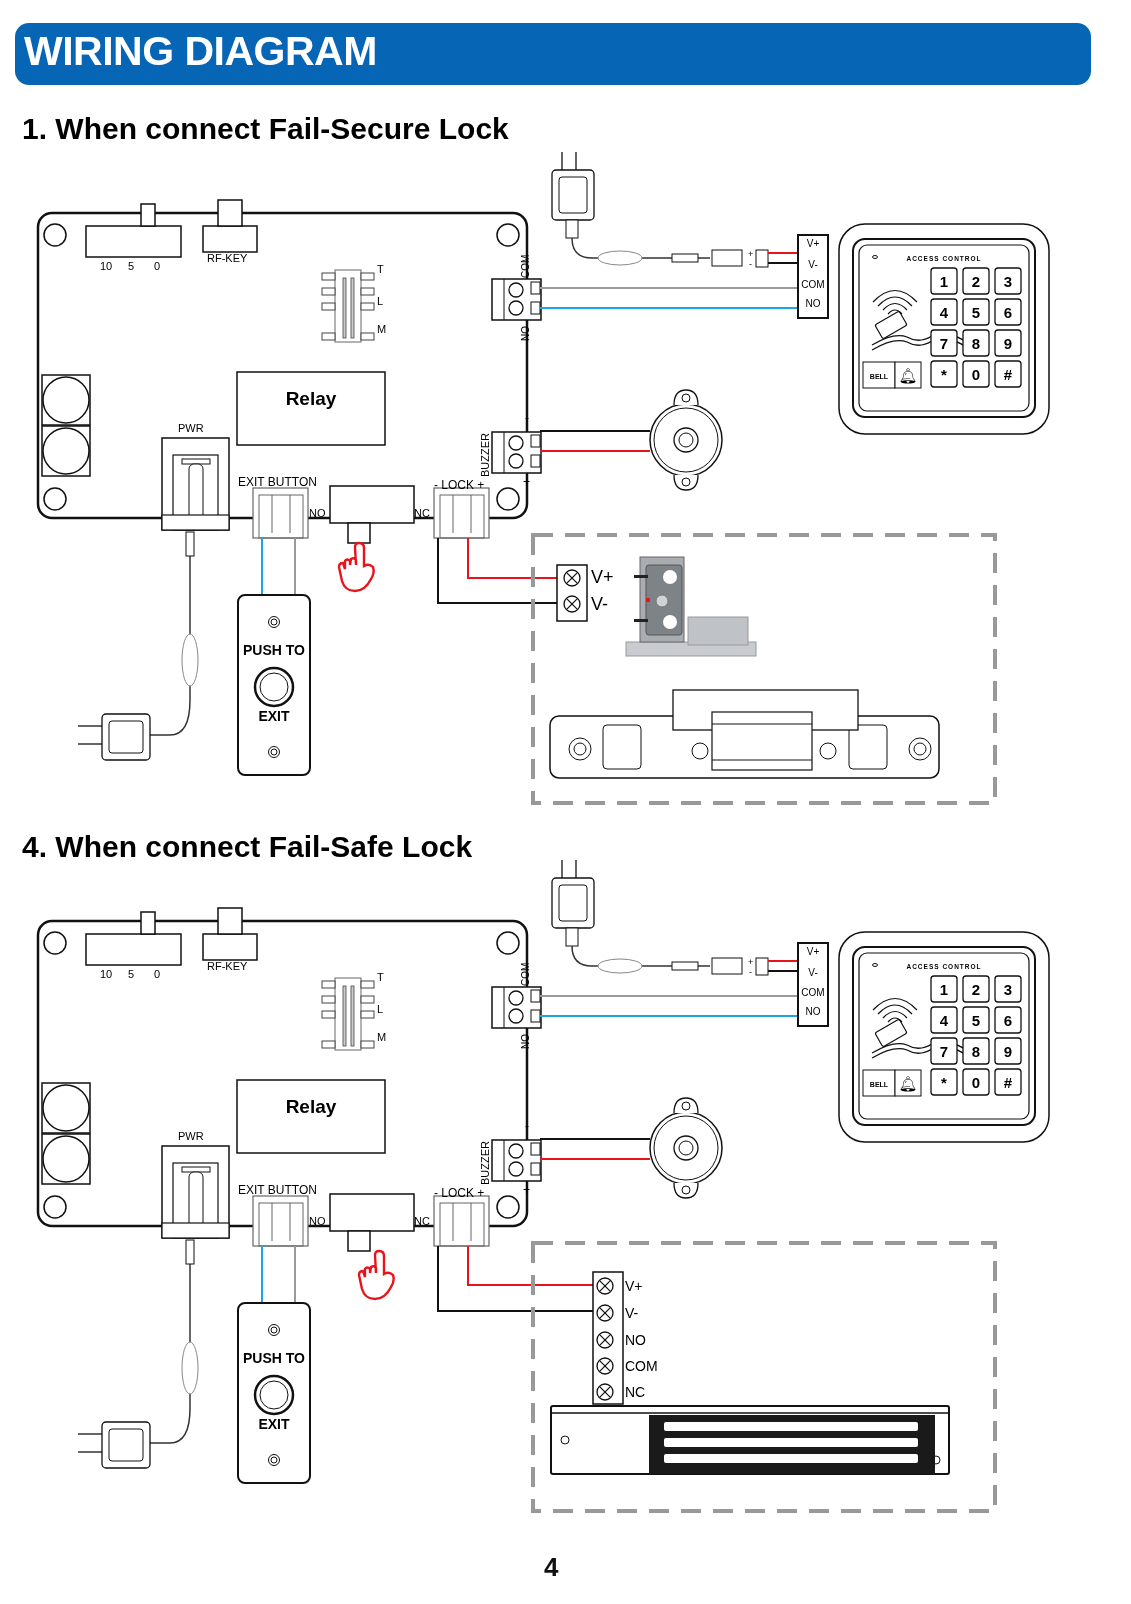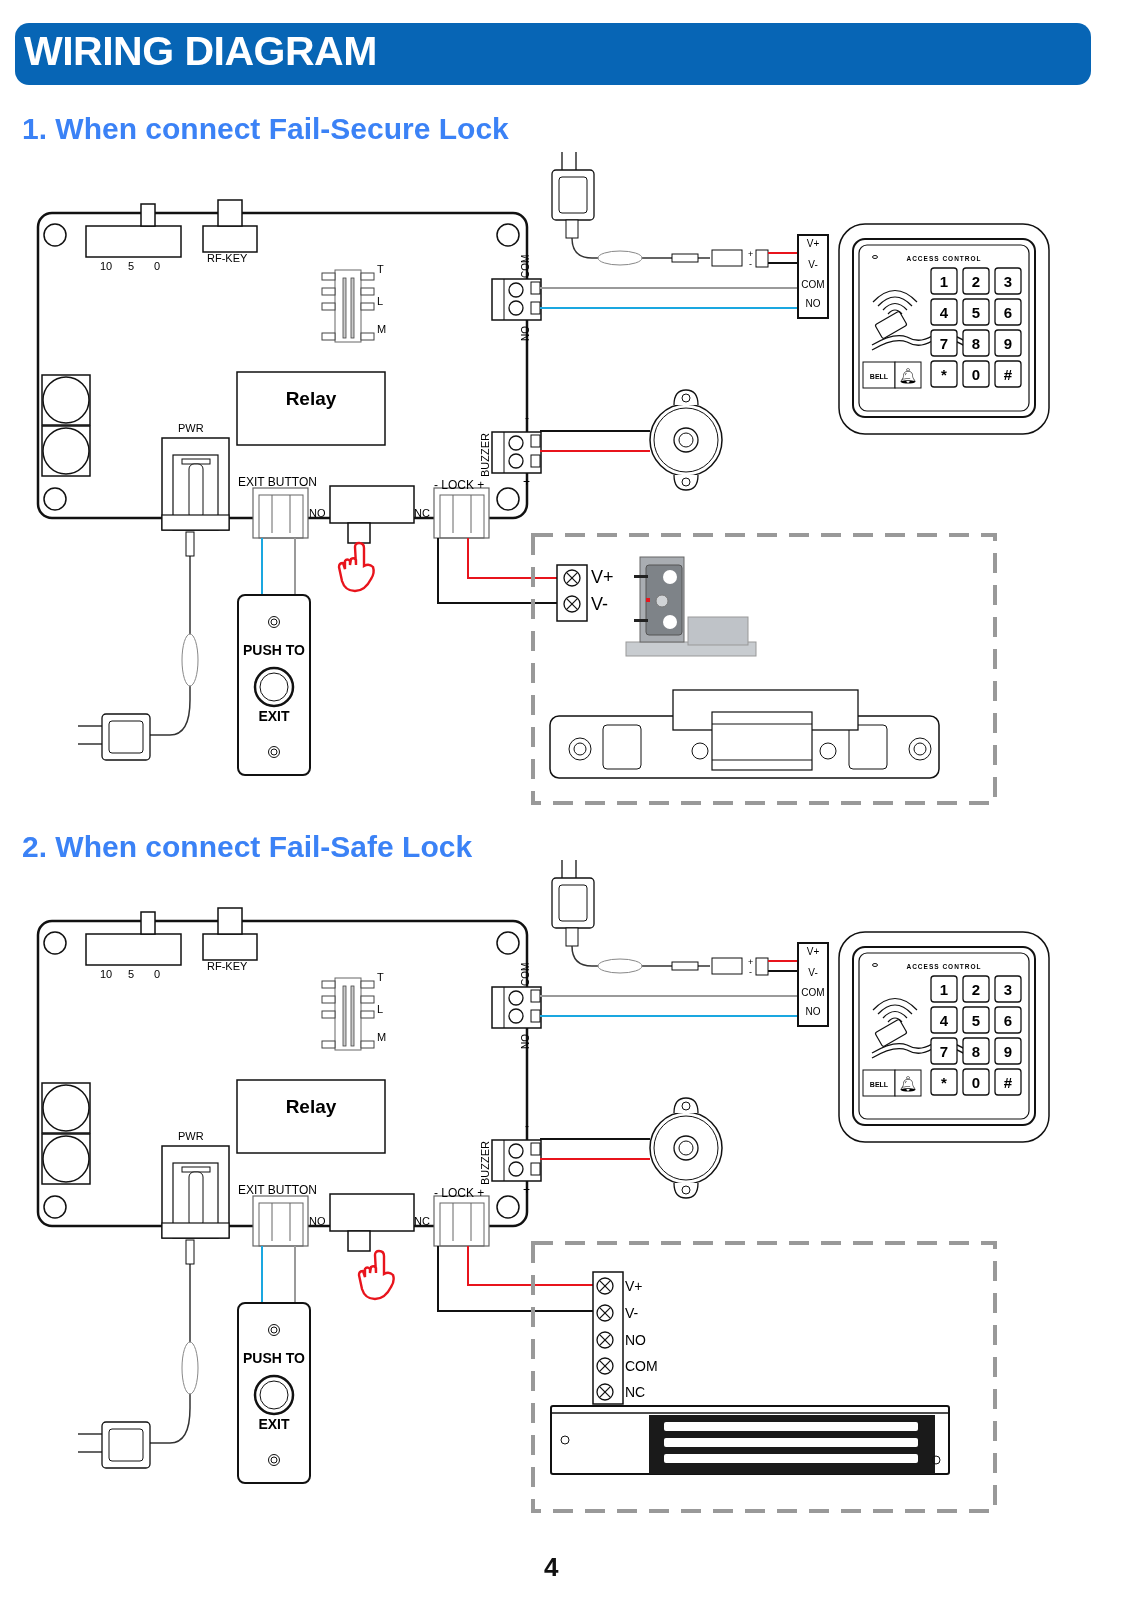--- a/index.html
+++ b/index.html
@@ -1,32 +1,32 @@
 <!DOCTYPE html>
 <html><head>
 <meta charset="utf-8">
 <style>
   html, body { margin: 0; padding: 0; background: #ffffff; }
   body { width: 1131px; height: 1604px; position: relative; overflow: hidden; font-family: "Liberation Sans", sans-serif; }
   .header-bar { position: absolute; left: 15px; top: 23px; width: 1076px; height: 62px; background: #0765b5; border-radius: 14px; }
   .header-title { position: absolute; left: 24px; top: 28px; color: #fff; font-weight: bold; font-size: 41px; letter-spacing: -0.5px; font-family: "Liberation Sans", sans-serif; }
-  .section-title { position: absolute; left: 22px; font-weight: bold; font-size: 30px; color: #3b82f6; font-family: "Liberation Sans", sans-serif; }
+  .section-title { position: absolute; left: 22px; font-weight: bold; font-size: 30px; color: #000000; font-family: "Liberation Sans", sans-serif; }
   #sec1-title { top: 112px; }
   #sec2-title { top: 830px; }
   .page-number { position: absolute; left: 544px; top: 1552px; font-weight: bold; font-size: 26px; color: #111; font-family: "Liberation Sans", sans-serif; }
   svg.diagram { position: absolute; left: 0; top: 0; }
   svg text { font-family: "Liberation Sans", sans-serif; }
 </style>
 </head>
 <body>
 
 <div class="header-bar"></div>
 <div class="header-title">WIRING DIAGRAM</div>
 <div class="section-title" id="sec1-title">1. When connect Fail-Secure Lock</div>
-<div class="section-title" id="sec2-title">2. When connect Fail-Safe Lock</div>
+<div class="section-title" id="sec2-title">4. When connect Fail-Safe Lock</div>
 <div class="page-number">4</div>
 
 <svg class="diagram" width="1131" height="1604" viewBox="0 0 1131 1604">
   <defs>
 
     <g id="board">
       <rect x="38" y="213" width="489" height="305" rx="14" fill="#fff" stroke="#111" stroke-width="2.5"></rect>
       <circle cx="55" cy="235" r="11" fill="none" stroke="#111" stroke-width="1.5"></circle>
       <circle cx="55" cy="499" r="11" fill="none" stroke="#111" stroke-width="1.5"></circle>
       <circle cx="508" cy="235" r="11" fill="none" stroke="#111" stroke-width="1.5"></circle>

